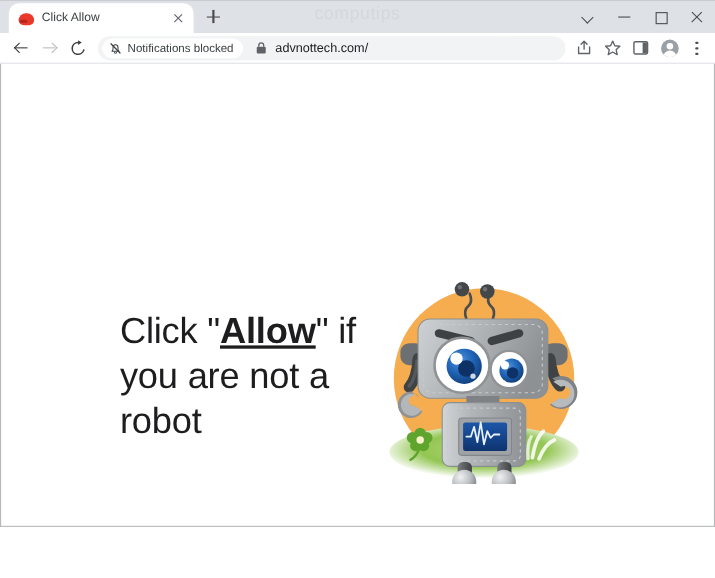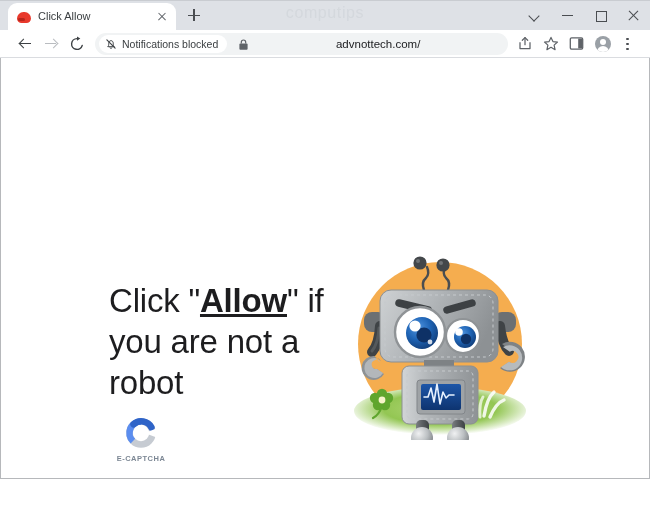--- a/index.html
+++ b/index.html
@@ -174,21 +174,21 @@
   .wb-close:before { transform: rotate(45deg); }
   .wb-close:after  { transform: rotate(-45deg); }
 
   
   #toolbar {
     height: 28px;
     flex: 0 0 28px;
     background: #ffffff;
     display: flex;
     align-items: center;
-    padding: 0 12px;
+    padding: 0 6px;
     box-sizing: border-box;
     border-bottom: 1px solid #dadce0;
   }
   .nav-btn {
     width: 26px; height: 24px;
     position: relative;
     flex: 0 0 26px;
   }
   
   .nb-back:before {
@@ -263,21 +263,20 @@
     margin-right: 6px;
     flex: 0 0 13px;
     position: relative;
   }
   #omnibox-url {
     font-size: 11.5px;
     color: #202124;
     white-space: nowrap;
     overflow: hidden;
     flex: 1 1 auto;
-    text-align: center;
   }
 
   .tb-icon {
     width: 26px; height: 24px;
     position: relative;
     flex: 0 0 26px;
   }
   .tb-icon svg { position: absolute; left: 5px; top: 4.5px; }
   #profile-avatar {
     width: 26px; height: 24px;
@@ -480,35 +479,20 @@
 
   <div id="page-viewport">
     <div id="page-inner">
 
       <div id="headline">
         <span>Click "</span><b>Allow</b><span>" if</span>
         <span>you are not a</span>
         <span>robot</span>
       </div>
 
-      <div id="captcha-badge">
-        <div id="captcha-logo">
-          <svg width="34" height="34" viewBox="0 0 34 34">
-
-            <path d="M17 5.5 A11.5 11.5 0 1 1 17 28.5 A11.5 11.5 0 1 1 17 5.5 Z" fill="none" stroke="#c6cbd2" stroke-width="6.6"></path>
-
-            <path d="M17 5.5 A11.5 11.5 0 0 0 8.9 25.2" fill="none" stroke="#5b8def" stroke-width="6.6" stroke-linecap="butt"></path>
-
-            <path d="M9.6 8.3 A11.5 11.5 0 0 1 27.4 11.3" fill="none" stroke="#2f64c8" stroke-width="6.6" stroke-linecap="round"></path>
-
-            <path d="M34 12 L20.5 17 L34 22 Z" fill="#ffffff"></path>
-          </svg>
-        </div>
-        <div id="captcha-label">E-CAPTCHA</div>
-      </div>
 
       <div id="robot-figure">
         <svg width="192" height="192" viewBox="0 0 192 192">
           <defs>
             <radialGradient id="gGrass" cx="50%" cy="45%" r="55%">
               <stop offset="0%" stop-color="#b5d97a"></stop>
               <stop offset="60%" stop-color="#93c653"></stop>
               <stop offset="100%" stop-color="#ffffff"></stop>
             </radialGradient>
             <linearGradient id="gBody" x1="0" y1="0" x2="1" y2="0">

